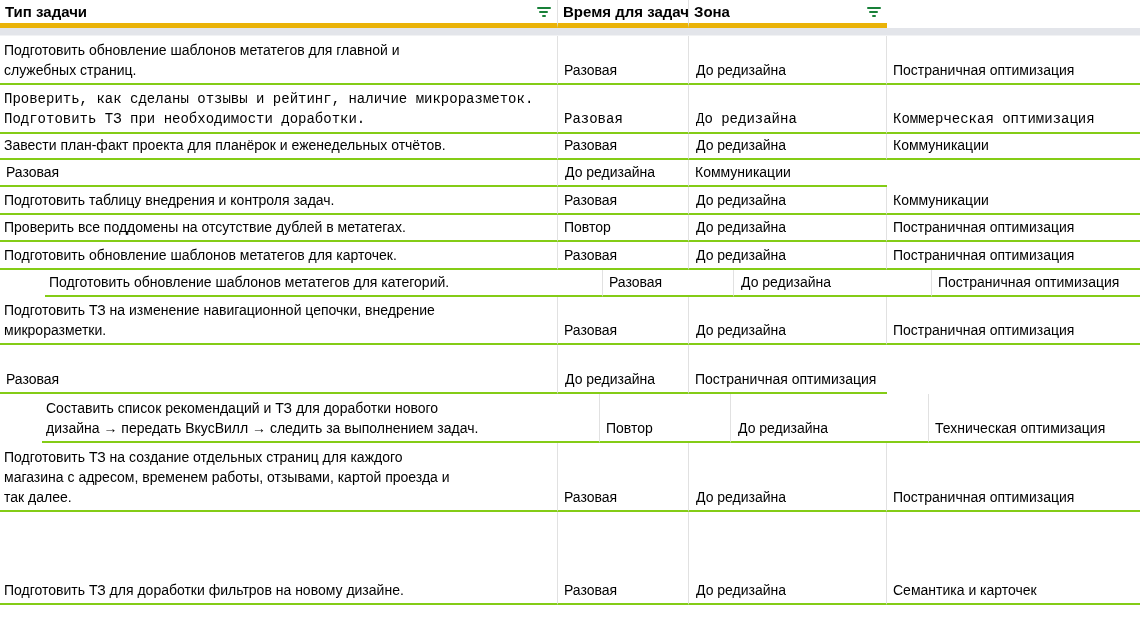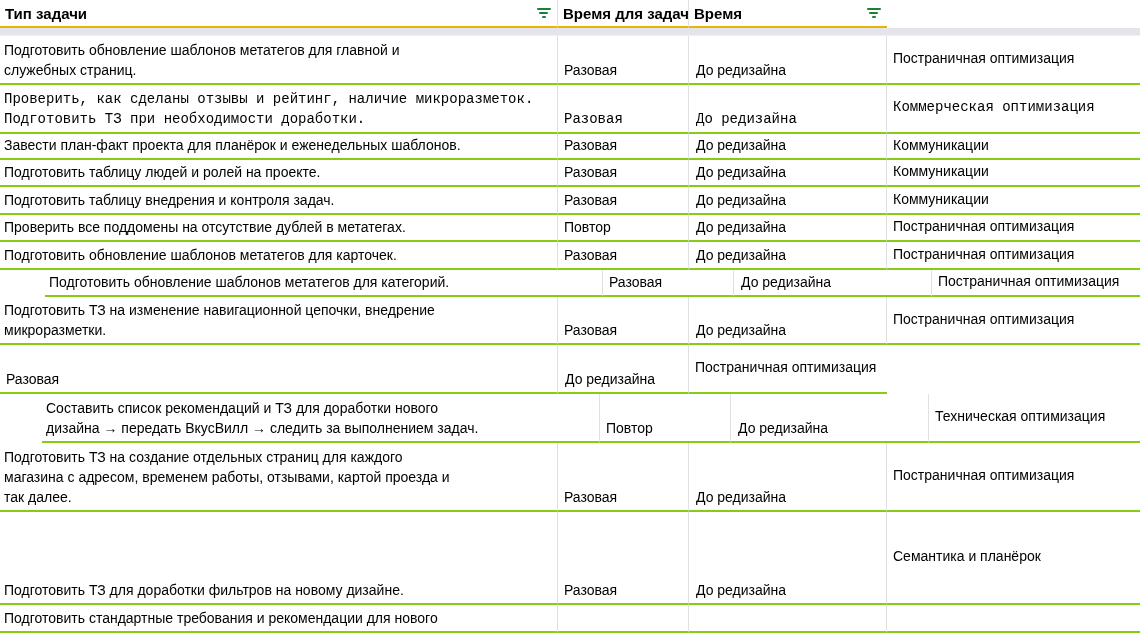--- a/index.html
+++ b/index.html
@@ -25,21 +25,21 @@
   .header-row { height: 28px; }
   .hcell {
     display: flex;
     align-items: center;
     justify-content: space-between;
     font-weight: bold;
     font-size: 15px;
     padding: 0 6px 0 5px;
     background: #fff;
     border-right: 1px solid #e1e1e1;
-    border-bottom: 2px solid #eab308;
+    border-bottom: 5px solid #eab308;
     white-space: nowrap;
     overflow: hidden;
   }
   .hcell:last-child { border-right: none; }
   .hcell.selected {
     position: relative;
     border: 2px solid #1a73e8;
     border-right: 3px solid #1a73e8;
     border-bottom: 4px solid #1a73e8;
     padding-left: 4px;
@@ -80,21 +80,21 @@
   
   .row { background: #fff; }
   .cell {
     display: flex;
     align-items: flex-end;        
     border-right: 1px solid #e1e1e1;
     border-bottom: 2px solid #84cc16;
     overflow: hidden;
     cursor: cell;
   }
-  .cell:last-child { border-right: none; align-items: center; }
+  .cell:last-child { border-right: none; }
   .cell span {
     display: block;
     font-size: 14px;
     line-height: 20px;
     white-space: pre-line;
     padding: 0 4px 3px 4px;
   }
   .c-type span  { padding-left: 6px; }
   .c-time span  { padding-left: 7px; text-align: center; }
   .c-zone span  { padding-left: 6px; }
@@ -115,21 +115,21 @@
     </div>
     <div class="hcell">
       <span>Время для задачи</span>
       <span class="filter-icon">
           <i></i>
           <i></i>
           <i></i>
         </span>
     </div>
     <div class="hcell">
-      <span>Время</span>
+      <span>Зона</span>
       <span class="filter-icon">
           <i></i>
           <i></i>
           <i></i>
         </span>
     </div>
   </div>
 
   <div class="freeze-bar"></div>
 
@@ -161,37 +161,34 @@
     <div class="cell c-time">
       <span>До редизайна</span>
     </div>
     <div class="cell c-zone">
       <span>Коммерческая оптимизация</span>
     </div>
   </div>
 
   <div class="grid-row row" style="height: 26px;">
     <div class="cell c-task">
-      <span>Завести план-факт проекта для планёрок и еженедельных шаблонов.</span>
+      <span>Завести план-факт проекта для планёрок и еженедельных отчётов.</span>
     </div>
     <div class="cell c-type">
       <span>Разовая</span>
     </div>
     <div class="cell c-time">
       <span>До редизайна</span>
     </div>
     <div class="cell c-zone">
       <span>Коммуникации</span>
     </div>
   </div>
 
   <div class="grid-row row" style="height: 27px;">
-    <div class="cell c-task">
-      <span>Подготовить таблицу людей и ролей на проекте.</span>
-    </div>
     <div class="cell c-type">
       <span>Разовая</span>
     </div>
     <div class="cell c-time">
       <span>До редизайна</span>
     </div>
     <div class="cell c-zone">
       <span>Коммуникации</span>
     </div>
   </div>
@@ -321,33 +318,19 @@
     <div class="cell c-task">
       <span>Подготовить ТЗ для доработки фильтров на новому дизайне.</span>
     </div>
     <div class="cell c-type">
       <span>Разовая</span>
     </div>
     <div class="cell c-time">
       <span>До редизайна</span>
     </div>
     <div class="cell c-zone">
-      <span>Семантика и планёрок</span>
-    </div>
-  </div>
-
-  <div class="grid-row row" style="height: 28px;">
-    <div class="cell c-task">
-      <span>Подготовить стандартные требования и рекомендации для нового</span>
-    </div>
-    <div class="cell c-type">
-      <span></span>
-    </div>
-    <div class="cell c-time">
-      <span></span>
-    </div>
-    <div class="cell c-zone">
-      <span></span>
-    </div>
-  </div>
+      <span>Семантика и карточек</span>
+    </div>
+  </div>
+
 </div>
 
 </div>
 
 </body></html>

